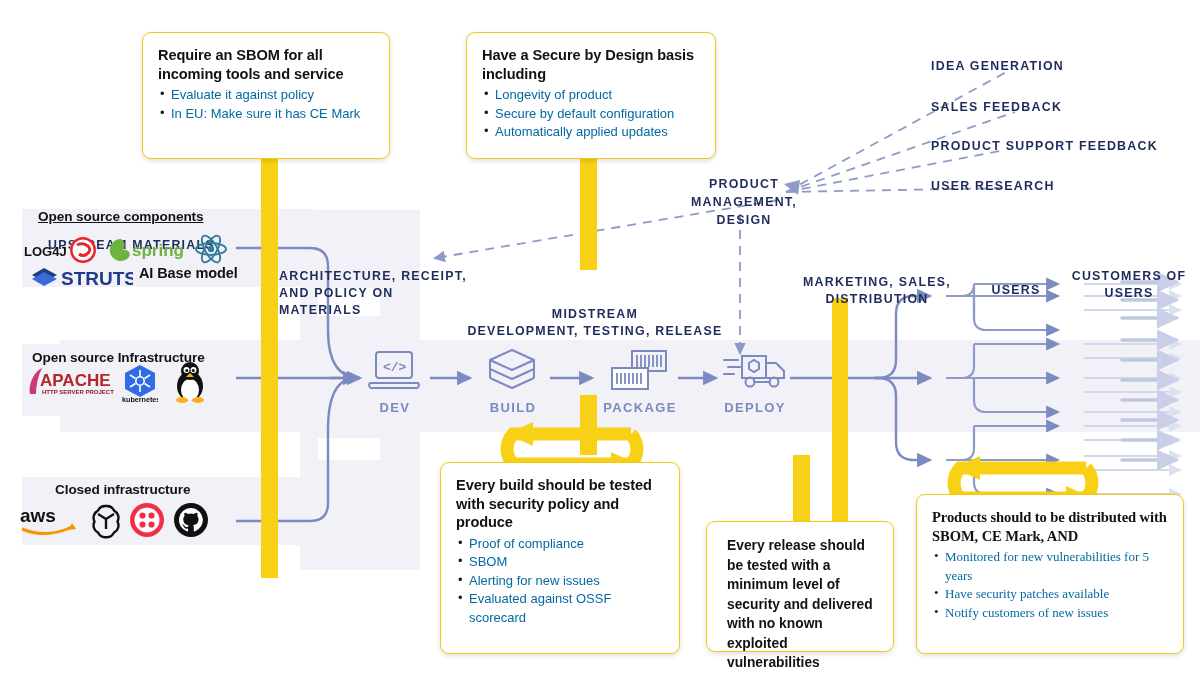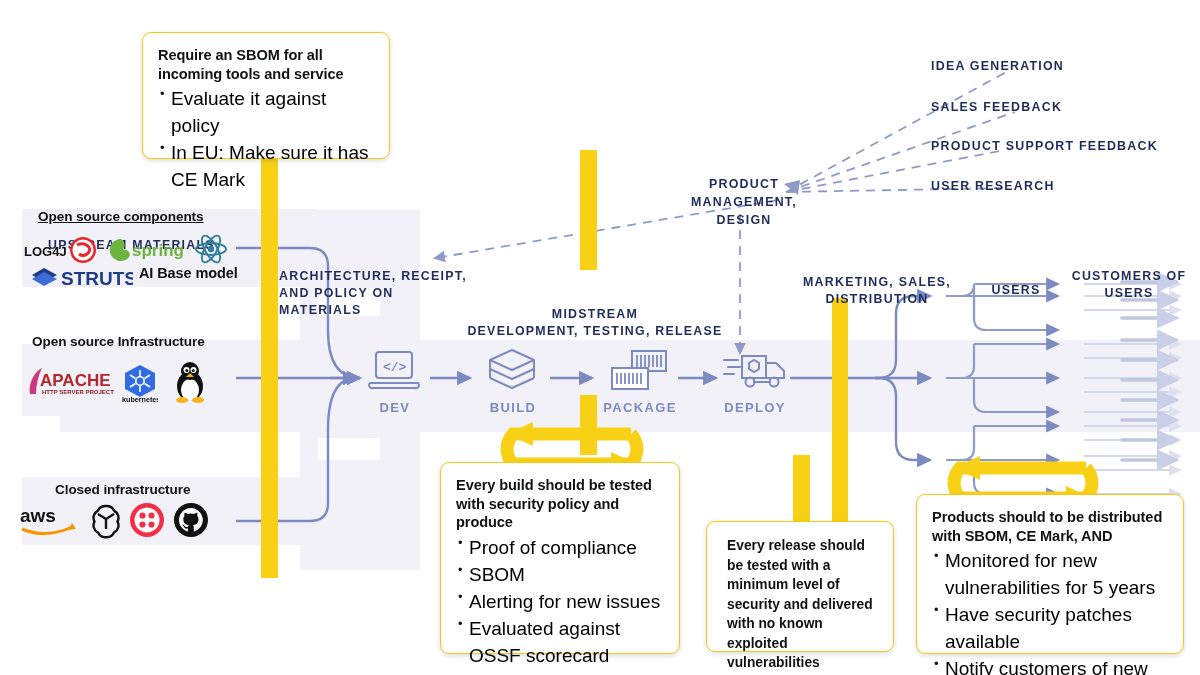--- a/index.html
+++ b/index.html
@@ -19,21 +19,21 @@
     position:absolute;background:#FFFFFF;border:1.6px solid #F3C911;
     border-radius:9px;box-shadow:0 2px 5px rgba(0,0,0,.13);
     box-sizing:border-box;padding:13px 15px 12px 15px;
   }
   .card h4{
     margin:0 0 2px 0;font-size:14.6px;font-weight:bold;line-height:1.28;
     color:#111214;letter-spacing:-0.1px;
   }
   .card ul{margin:3px 0 0 0;padding:0;list-style:none;}
   .card li{
-    font-size:19px;line-height:1.42;color:#000000;
+    font-size:13px;line-height:1.42;color:#0369a1;
     padding-left:13px;position:relative;font-weight:400;
   }
   .card li:before{
     content:"\2022";position:absolute;left:2px;top:-1px;font-size:13px;color:#17181b;
   }
   .card.plain p{margin:0;font-size:13.8px;font-weight:bold;line-height:1.42;color:#111214;}
 
   
   .caps{
     font-size:12.4px;font-weight:bold;letter-spacing:1.25px;
@@ -197,36 +197,44 @@
   </svg>
 
   <div class="card" style="left:142px;top:32px;width:248px;height:127px;">
     <h4>Require an SBOM for all incoming tools and service</h4>
     <ul>
       <li>Evaluate it against policy</li>
       <li>In EU: Make sure it has CE Mark</li>
     </ul>
   </div>
 
+  <div class="card" style="left:466px;top:32px;width:250px;height:127px;">
+    <h4>Have a Secure by Design basis including</h4>
+    <ul>
+      <li>Longevity of product</li>
+      <li>Secure by default configuration</li>
+      <li>Automatically applied updates</li>
+    </ul>
+  </div>
 
   <div class="card" style="left:440px;top:462px;width:240px;height:192px;">
     <h4>Every build should be tested with security policy and produce</h4>
     <ul>
       <li>Proof of compliance</li>
       <li>SBOM</li>
       <li>Alerting for new issues</li>
       <li>Evaluated against OSSF scorecard</li>
     </ul>
   </div>
 
   <div class="card plain" style="left:706px;top:521px;width:188px;height:131px;padding:14px 20px;">
     <p>Every release should be tested with a minimum level of security and delivered with no known exploited vulnerabilities</p>
   </div>
 
-  <div class="card" style="left:916px;top:494px;width:268px;height:160px;">
+  <div class="card" style="left:916px;top:494px;width:268px;height:160px;font-family:Liberation Serif, serif;">
     <h4>Products should to be distributed with SBOM, CE Mark, AND</h4>
     <ul>
       <li>Monitored for new vulnerabilities for 5 years</li>
       <li>Have security patches available</li>
       <li>Notify customers of new issues</li>
     </ul>
   </div>
 
   <div class="caps abs" style="left:48px;top:189px;margin-top:48px;">UPSTREAM MATERIALS</div>
 
@@ -254,21 +262,21 @@
   </svg>
 
   <svg class="abs" style="left:28px;top:262px;width:105px;height:28px;" viewBox="0 0 105 28">
     <path d="M4 13 L16 6 L29 13 L16 20 Z" fill="#1F3C88"></path>
     <path d="M4 17 L16 10 L29 17 L16 24 Z" fill="#3C6BD6"></path>
     <text x="33" y="23" font-family="Liberation Sans, sans-serif" font-size="19" font-weight="bold" fill="#1F3C88">STRUTS</text>
   </svg>
 
   <div class="subhead abs" style="left:139px;top:265px;font-weight:bold;font-size:14.5px;">AI Base model</div>
 
-  <div class="subhead abs" style="left:32px;top:334px;">Open source Infrastructure</div>
+  <div class="subhead abs" style="left:32px;top:350px;">Open source Infrastructure</div>
 
   <svg class="abs" style="left:20px;top:366px;width:96px;height:32px;" viewBox="0 0 96 32">
     <path d="M10 28 C8 18 14 6 22 2 C18 10 16 20 16 28 Z" fill="#C9397B"></path>
     <text x="20" y="20" font-family="Liberation Sans, sans-serif" font-size="17" font-weight="bold" fill="#B5262B">APACHE</text>
     <text x="22" y="28" font-family="Liberation Sans, sans-serif" font-size="6" font-weight="bold" fill="#8C1B20">HTTP SERVER PROJECT</text>
   </svg>
 
   <svg class="abs" style="left:122px;top:364px;width:36px;height:38px;" viewBox="0 0 36 38">
     <polygon points="18,1 33,9 33,25 18,33 3,25 3,9" fill="#326CE5"></polygon>
     <g fill="none" stroke="#fff" stroke-width="1.6">

